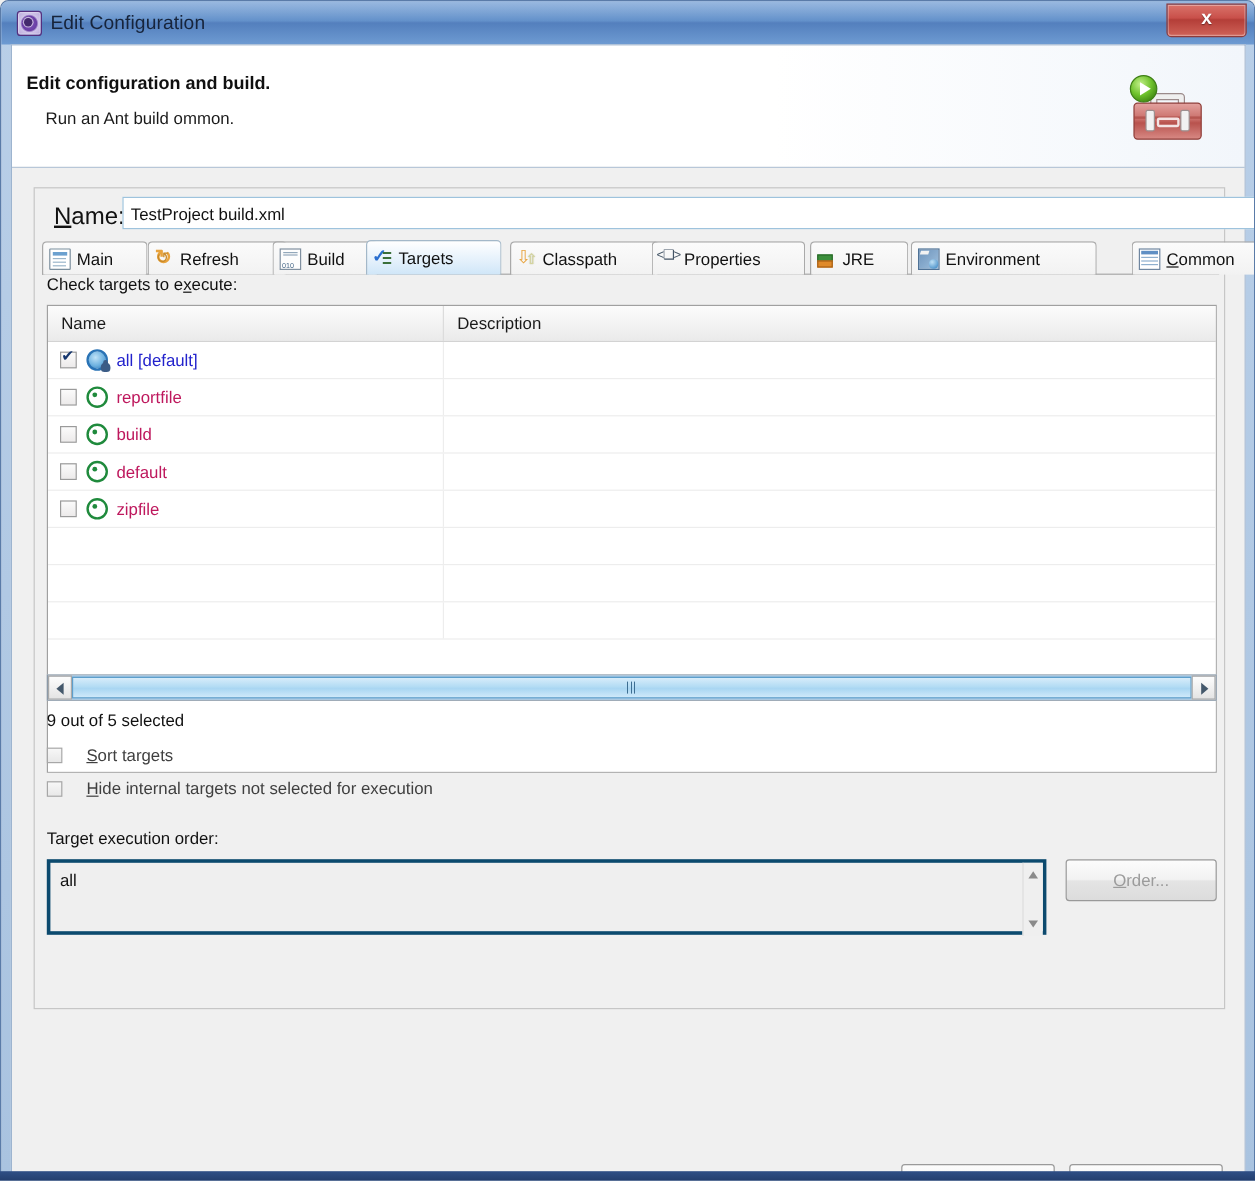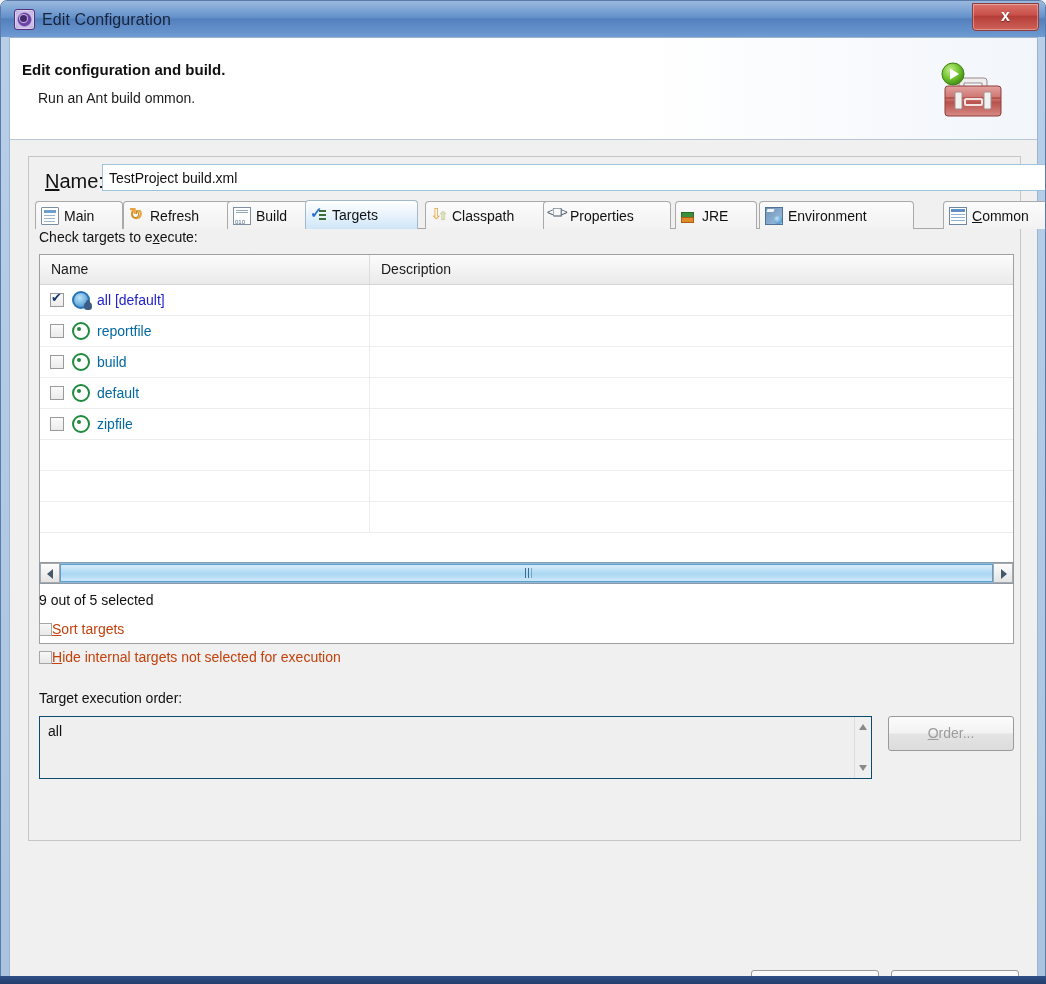--- a/index.html
+++ b/index.html
@@ -357,21 +357,21 @@
   }
   .target-ico.blue::after {
     content:"";
     position:absolute;
     right: -4px; bottom: -3px;
     width: 8px; height: 8px;
     border-radius: 50% 50% 40% 40%;
     background: #3b5c86;
     box-shadow: 0 -4px 0 -2px #3b5c86;
   }
-  .tname { font-size: 14px; color: #0369a1; margin-left: 7px; white-space: nowrap; }
+  .tname { font-size: 14px; color: #be185d; margin-left: 7px; white-space: nowrap; }
   .tname.default { color: #2222cc; }
 
   
   .hscroll {
     position: absolute;
     left: 4px; top: 333px;
     width: 975px; height: 22px;
     border: 1px solid #8c9aa8;
     box-sizing: border-box;
     background: #eef3f7;
@@ -437,37 +437,37 @@
   .opt-row.r2 { top: 420px; }
   .opt-row .cb2 {
     width: 13px; height: 13px;
     border: 1px solid #a7a7a7;
     background: linear-gradient(to bottom,#f7f7f7,#e8e8e8);
     box-sizing: border-box;
     flex: none;
     cursor: pointer;
   }
   .opt-row .olabel {
-    margin-left: 0;
-    font-size: 14px;
-    color: #c2410c;
+    margin-left: 20px;
+    font-size: 14px;
+    color: #404040;
   }
   .opt-row .olabel u { text-decoration: underline; }
 
   .order-label {
     position: absolute;
     left: 4px; top: 461px;
     font-size: 14px;
     color: #111;
   }
   .order-box {
     position: absolute;
     left: 4px; top: 487px;
     width: 833px; height: 63px;
-    border: 1px solid #0c4a6e;
+    border: 3px solid #0c4a6e;
     box-sizing: border-box;
     background: #efefef;
   }
   .order-text {
     position: absolute;
     left: 8px; top: 6px;
     font-size: 14px;
     color: #111;
   }
   .vscroll {

